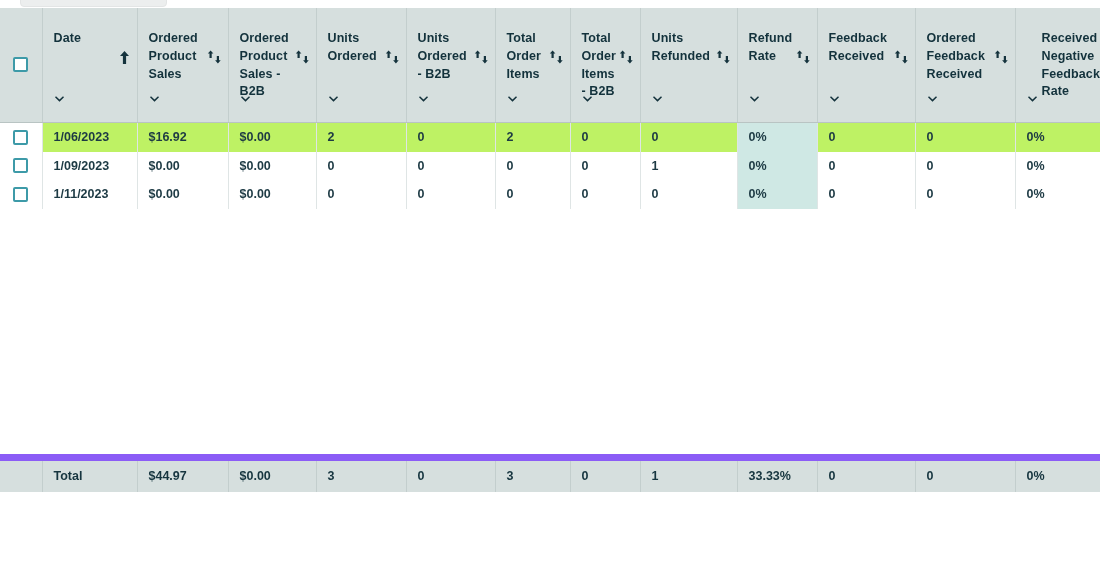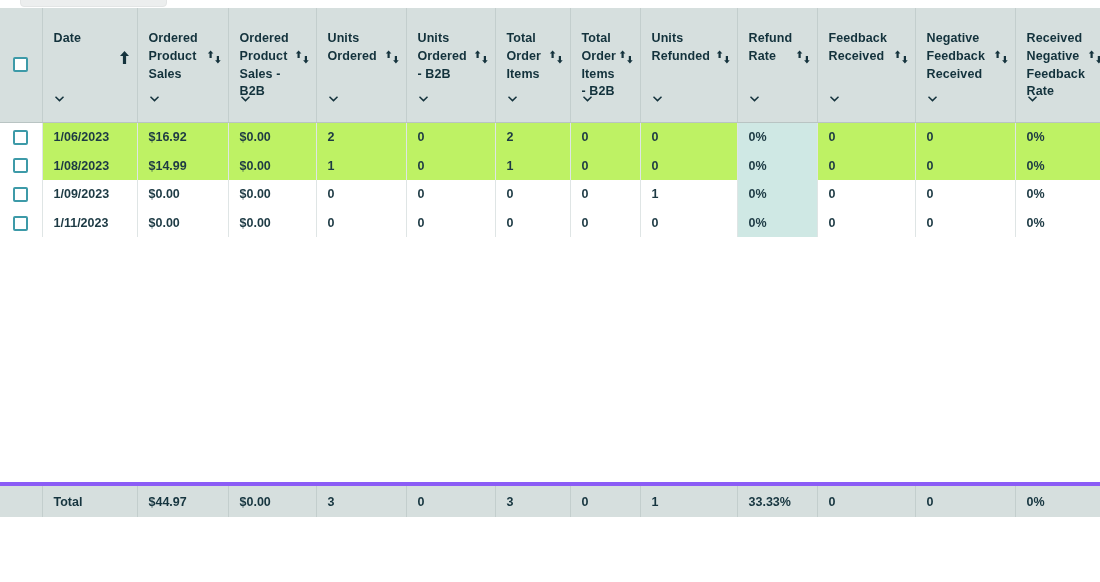--- a/index.html
+++ b/index.html
@@ -58,21 +58,21 @@
     border-bottom: 1px solid #b9c4c3;
     padding: 0;
     height: 114px;
     vertical-align: top;
     text-align: left;
     font-weight: bold;
     font-size: 12.5px;
     color: #13323c;
     position: relative;
   }
-  thead th:last-child { border-right: none; }
+  thead th:last-child { border-right: none; padding-left: 15px; }
 
   .th-inner {
     display: flex;
     align-items: flex-start;
     justify-content: space-between;
     padding: 22px 6px 0 11px;
     height: 92px;
     box-sizing: border-box;
     gap: 3px;
   }
@@ -128,21 +128,21 @@
   
   tr.spacer td {
     height: 245px;
     background: #ffffff;
     border: none;
     padding: 0;
   }
   tfoot td {
     background: #d6dfde;
     border-right: 1px solid #c3cecd;
-    border-top: 4px solid #8b5cf6;
+    border-top: 7px solid #8b5cf6;
     height: 31px;
     padding: 0 0 0 11px;
     font-size: 12.5px;
     font-weight: bold;
     color: #16353f;
     vertical-align: middle;
     white-space: nowrap;
   }
   tfoot td:last-child { border-right: none; }
   tfoot td.cb-col { padding: 0; }
@@ -334,21 +334,21 @@
               </span>
             </div>
             <span class="th-caret">
               <svg width="11" height="7" viewBox="0 0 11 7">
                 <path class="ic" d="M1 1.2 L2 0.2 L5.5 3.5 L9 0.2 L10 1.2 L5.5 5.8 Z"></path>
               </svg>
             </span>
           </th>
           <th>
             <div class="th-inner">
-              <span class="th-label">Negative Feedback Received</span>
+              <span class="th-label">Ordered Feedback Received</span>
               <span class="th-sort">
                 <svg width="15" height="14" viewBox="0 0 15 14">
                   <path class="ic" d="M3.6 0.5 L6.4 3.6 H4.7 V8.0 H2.5 V3.6 H0.8 Z"></path>
                   <path class="ic" d="M10.9 13.4 L8.1 10.3 H9.8 V5.9 H12.0 V10.3 H13.7 Z"></path>
                 </svg>
               </span>
             </div>
             <span class="th-caret">
               <svg width="11" height="7" viewBox="0 0 11 7">
                 <path class="ic" d="M1 1.2 L2 0.2 L5.5 3.5 L9 0.2 L10 1.2 L5.5 5.8 Z"></path>
@@ -384,37 +384,20 @@
           <td>2</td>
           <td>0</td>
           <td>2</td>
           <td>0</td>
           <td>0</td>
           <td class="hl">0%</td>
           <td>0</td>
           <td>0</td>
           <td>0%</td>
         </tr>
-        <tr class="odd">
-          <td class="cb-col">
-            <span class="cbox"></span>
-          </td>
-          <td>1/08/2023</td>
-          <td>$14.99</td>
-          <td>$0.00</td>
-          <td>1</td>
-          <td>0</td>
-          <td>1</td>
-          <td>0</td>
-          <td>0</td>
-          <td class="hl">0%</td>
-          <td>0</td>
-          <td>0</td>
-          <td>0%</td>
-        </tr>
         <tr class="even">
           <td class="cb-col">
             <span class="cbox"></span>
           </td>
           <td>1/09/2023</td>
           <td>$0.00</td>
           <td>$0.00</td>
           <td>0</td>
           <td>0</td>
           <td>0</td>

